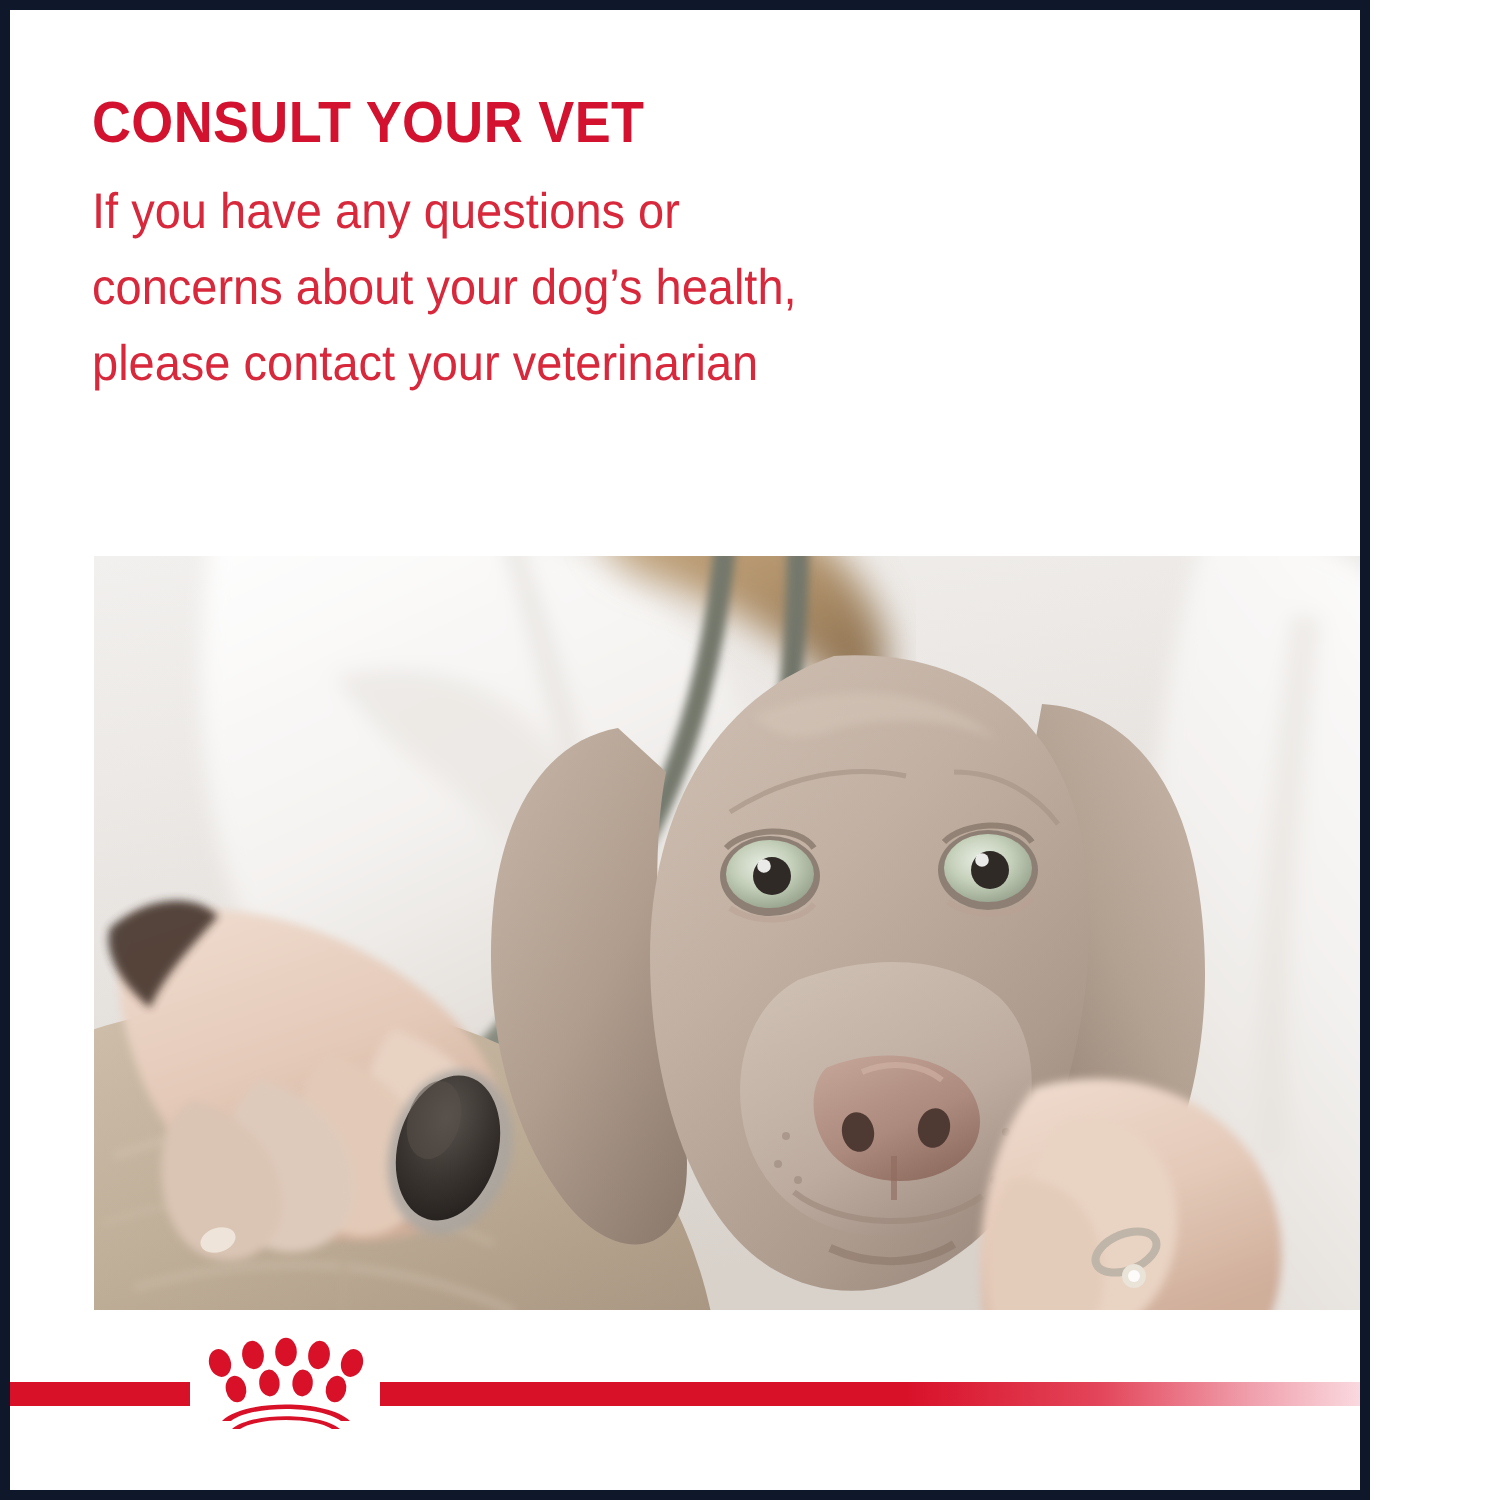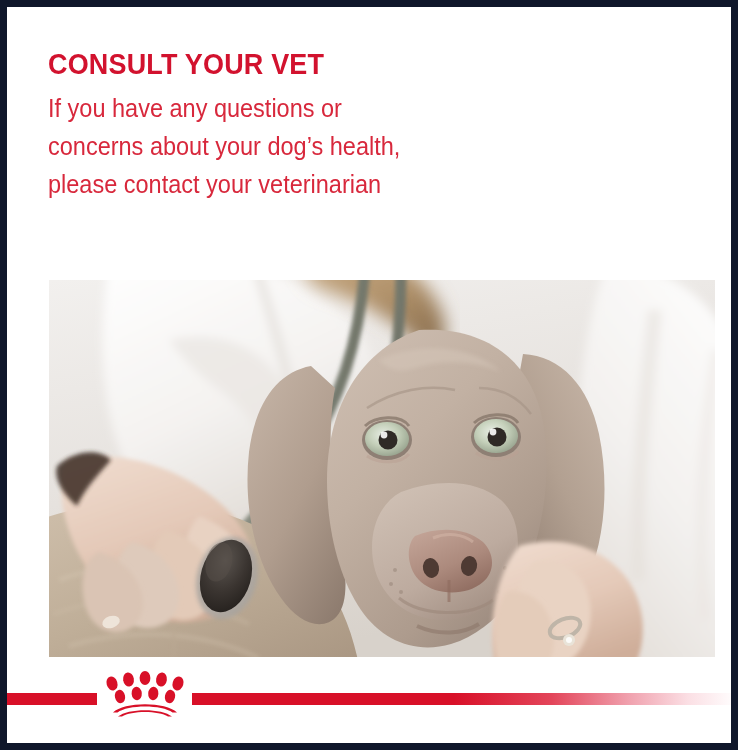--- a/index.html
+++ b/index.html
@@ -5,26 +5,26 @@
   html, body {
     margin: 0;
     padding: 0;
     background: #ffffff;
   }
   body {
     font-family: "Liberation Sans", sans-serif;
   }
   .page {
     position: relative;
-    width: 738px;
+    width: 685px;
     height: 750px;
     background: #ffffff;
     overflow: hidden;
     box-sizing: border-box;
-    border: 7px solid #0f172a;
+    border: 5px solid #0f172a;
   }
 
   
   .text-block {
     position: absolute;
     left: 41px;
     top: 40px;
     width: 600px;
   }
   .headline {

